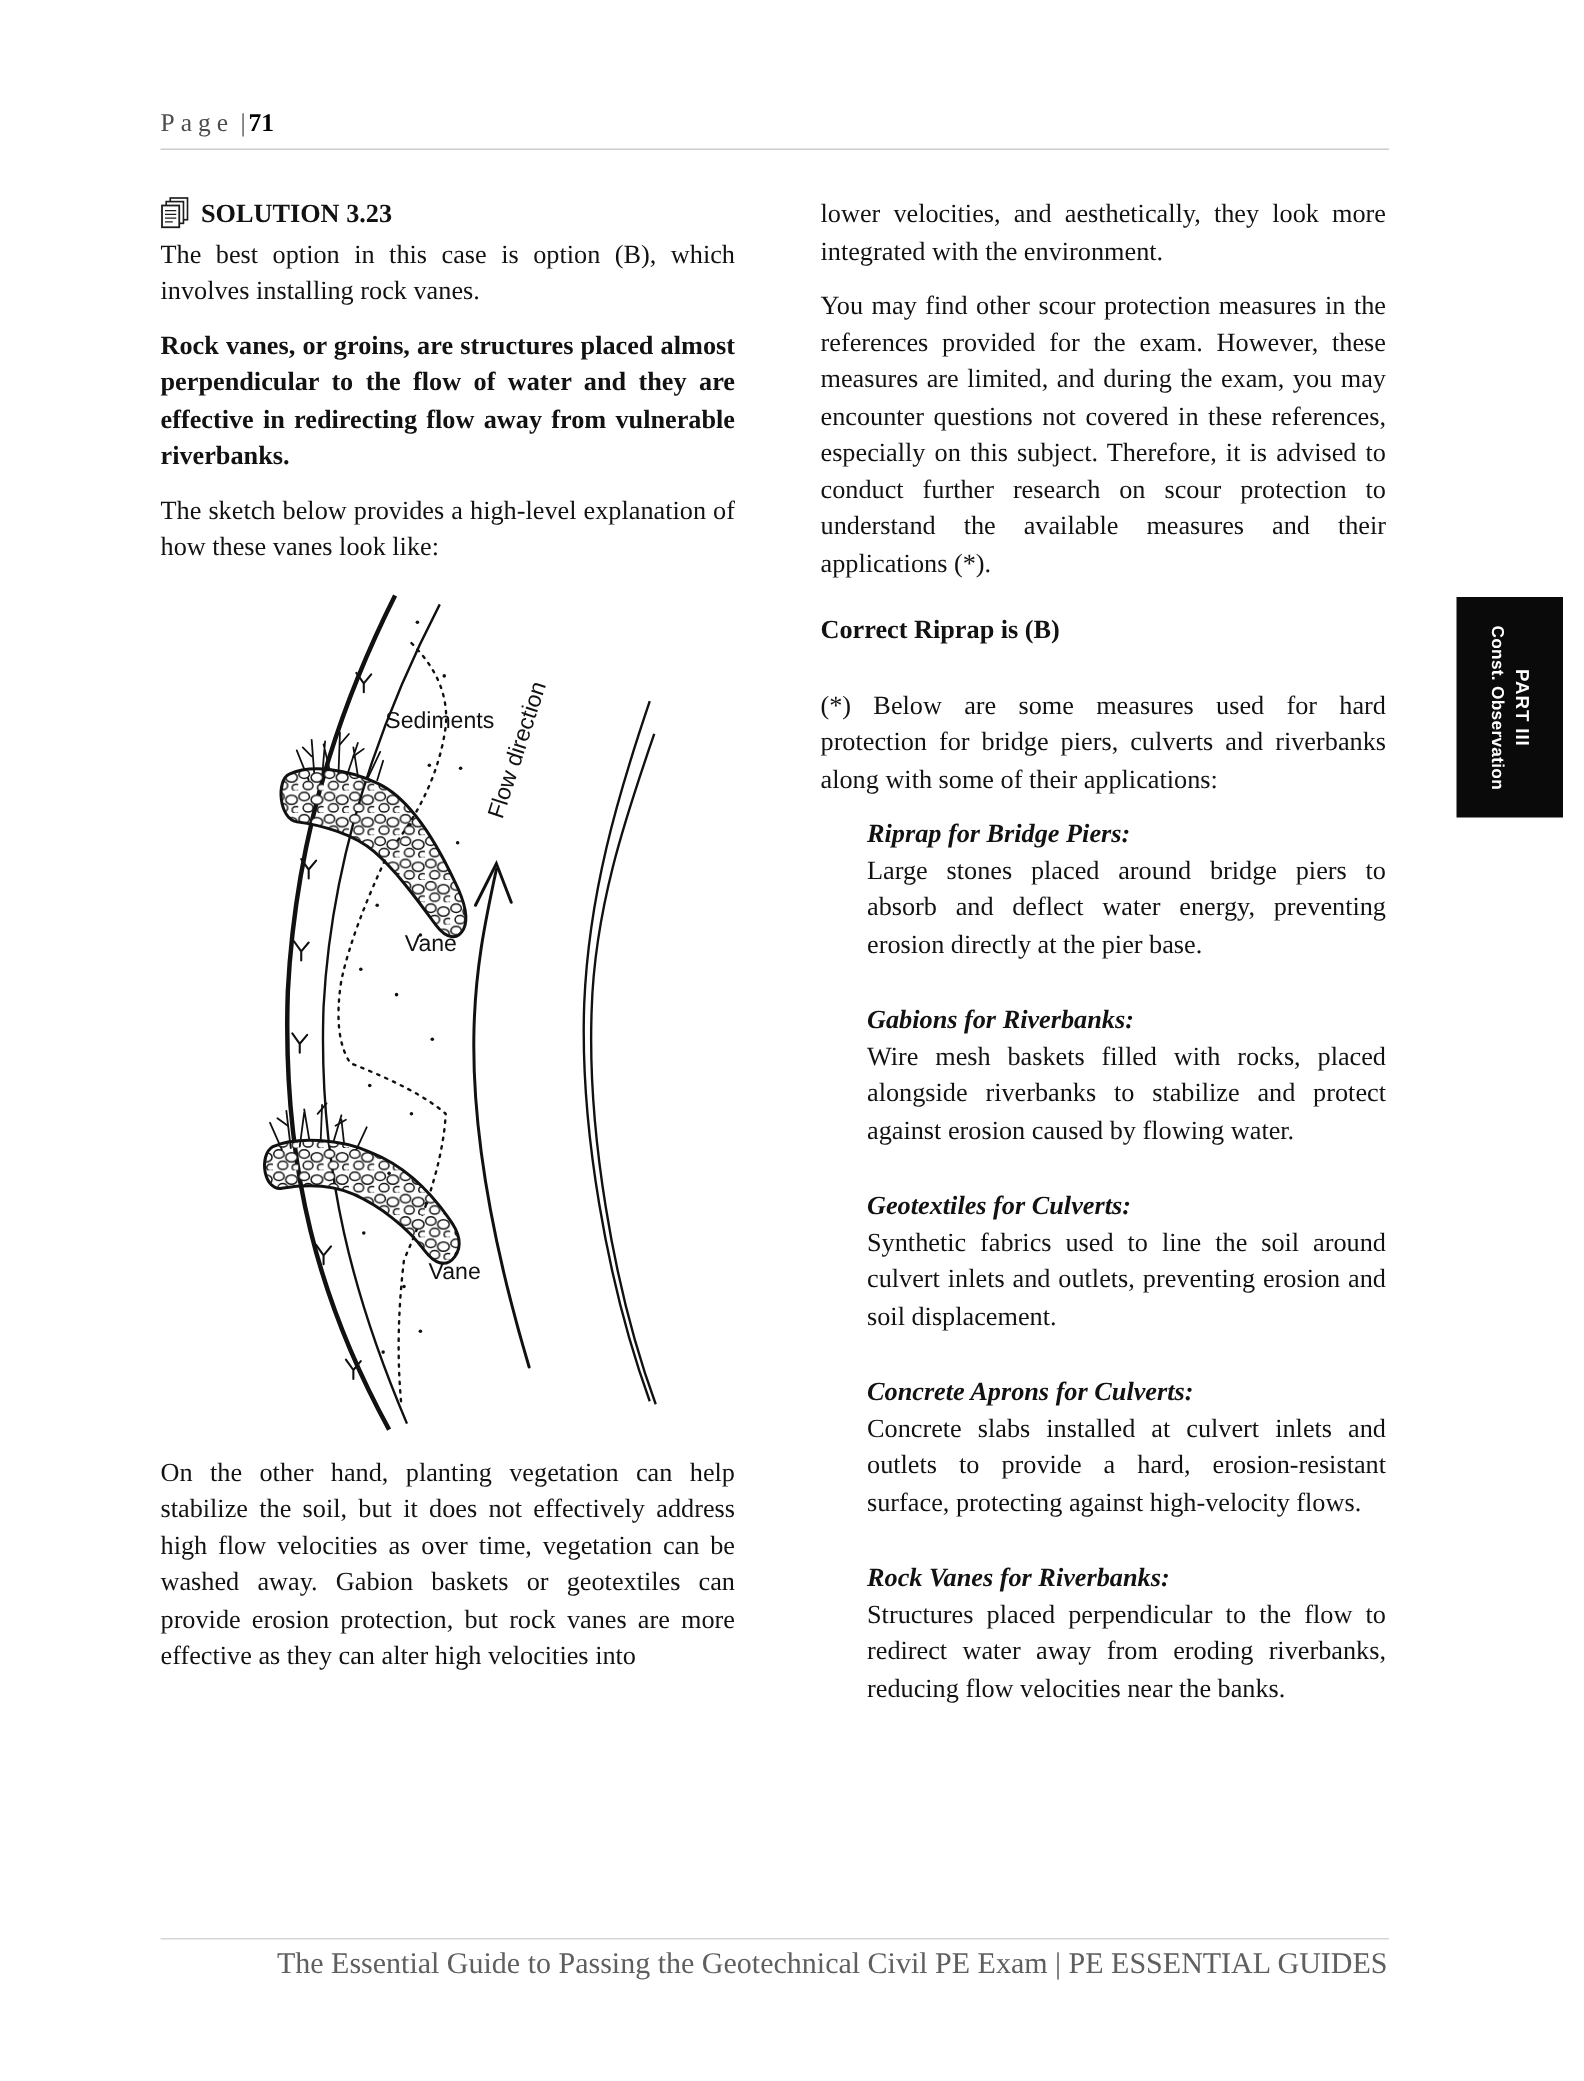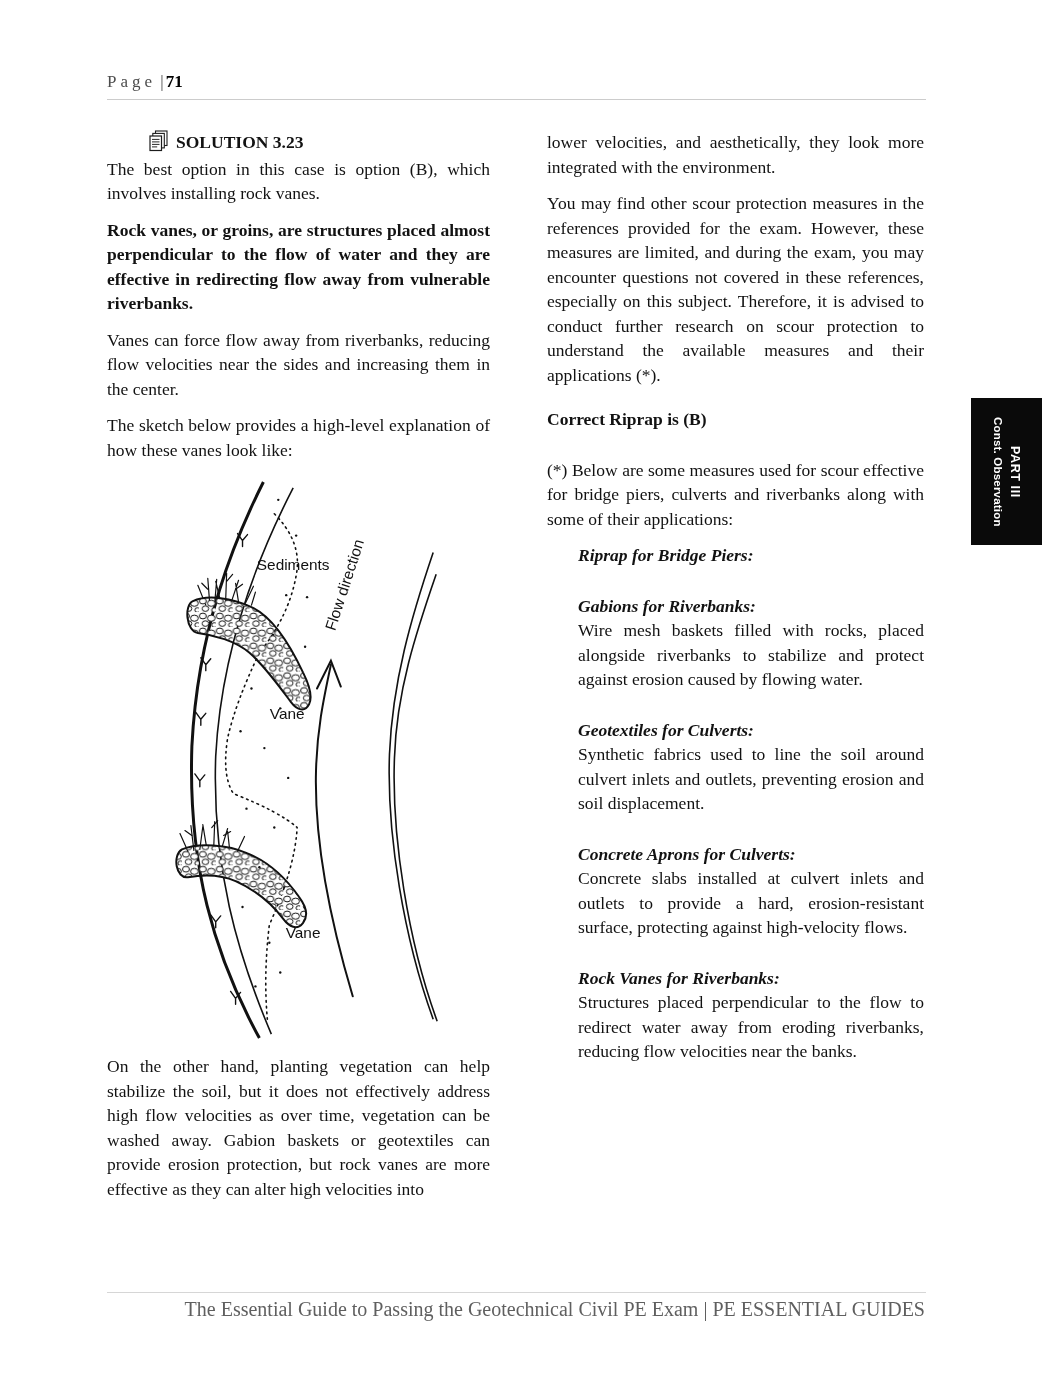--- a/index.html
+++ b/index.html
@@ -13,21 +13,21 @@
   }
   .hdr .pw{color:#4d4d4d;letter-spacing:4px;}
   .hdr .sep{color:#4d4d4d;font-weight:300;padding:0 2px 0 0;}
   .hdr .pn{color:#000;font-weight:bold;}
   .hdr-rule{position:absolute;top:99px;left:107px;width:819px;height:1px;background:#cccccc;}
   .col{position:absolute;top:130px;font-size:17.5px;line-height:24.5px;text-align:justify;}
   .col-left{left:107px;width:383px;}
   .col-right{left:547px;width:377px;}
   .col p{margin:0 0 12px 0;}
   .bold{font-weight:bold;}
-  .sol-title{display:flex;gap:7px;font-weight:bold;font-size:17.5px;margin-bottom:2px;margin-left:42px;}
+  .sol-title{display:flex;align-items:center;gap:7px;font-weight:bold;font-size:17.5px;margin-bottom:2px;}
   .sol-title svg{flex:0 0 auto;display:block;}
   .diagram{margin:16px 0 10px 40px;width:340px;height:566px;}
   .diagram svg{display:block;width:340px;height:566px;}
   .dlabel{font-family:"Liberation Sans", sans-serif;font-size:15.5px;fill:#111;}
   .correct{font-weight:bold;margin:20px 0 26px 0 !important;}
   .measures{margin-left:31px;margin-top:6px;}
   .measure{margin-top:0;}
   .measure + .measure{margin-top:26px;}
   .measure .m-title{font-weight:bold;font-style:italic;}
   .measure p{margin:0;}
@@ -63,21 +63,20 @@
         <rect x="6.5" y="1" width="11.5" height="14.5" fill="#fff" stroke="#1c1c1c" stroke-width="1.1"></rect>
         <rect x="3.8" y="3.4" width="11.5" height="14.5" fill="#fff" stroke="#1c1c1c" stroke-width="1.1"></rect>
         <rect x="1" y="6" width="11.5" height="14.5" fill="#fff" stroke="#1c1c1c" stroke-width="1.2"></rect>
         <path d="M3,9.4 h7.5 M3,11.9 h7.5 M3,14.4 h7.5 M3,16.9 h5.2" stroke="#1c1c1c" stroke-width="0.95" fill="none"></path>
       </svg>
     </span>
     <span>SOLUTION 3.23</span>
   </div>
   <p>The best option in this case is option (B), which involves installing rock vanes.</p>
   <p class="bold">Rock vanes, or groins, are structures placed almost perpendicular to the flow of water and they are effective in redirecting flow away from vulnerable riverbanks.</p>
-  <p>Vanes can force flow away from riverbanks, reducing flow velocities near the sides and increasing them in the center.</p>
   <p>The sketch below provides a high-level explanation of how these vanes look like:</p>
 
   <div class="diagram">
     <svg viewBox="0 0 340 570">
       <defs>
         <pattern id="cobble" width="17" height="15" patternUnits="userSpaceOnUse">
           <ellipse cx="4" cy="4" rx="3.5" ry="2.9" fill="#fff" stroke="#111" stroke-width="1"></ellipse>
           <ellipse cx="12.5" cy="6.2" rx="3.9" ry="3.1" fill="#fff" stroke="#111" stroke-width="1"></ellipse>
           <ellipse cx="6.6" cy="11.6" rx="3.3" ry="2.8" fill="#fff" stroke="#111" stroke-width="1"></ellipse>
           <ellipse cx="15.6" cy="13" rx="2.7" ry="2.3" fill="#fff" stroke="#111" stroke-width="1"></ellipse>
@@ -153,25 +152,26 @@
     </svg>
   </div>
 
   <p>On the other hand, planting vegetation can help stabilize the soil, but it does not effectively address high flow velocities as over time, vegetation can be washed away. Gabion baskets or geotextiles can provide erosion protection, but rock vanes are more effective as they can alter high velocities into</p>
 </div>
 
 <div class="col col-right">
   <p>lower velocities, and aesthetically, they look more integrated with the environment.</p>
   <p>You may find other scour protection measures in the references provided for the exam. However, these measures are limited, and during the exam, you may encounter questions not covered in these references, especially on this subject. Therefore, it is advised to conduct further research on scour protection to understand the available measures and their applications (*).</p>
   <p class="correct">Correct Riprap is (B)</p>
-  <p>(*) Below are some measures used for scour effective for bridge piers, culverts and riverbanks along with some of their applications:</p>
+  <p>(*) Below are some measures used for hard protection for bridge piers, culverts and riverbanks along with some of their applications:</p>
 
   <div class="measures">
     <div class="measure">
       <div class="m-title">Riprap for Bridge Piers:</div>
+      <p>Large stones placed around bridge piers to absorb and deflect water energy, preventing erosion directly at the pier base.</p>
     </div>
     <div class="measure">
       <div class="m-title">Gabions for Riverbanks:</div>
       <p>Wire mesh baskets filled with rocks, placed alongside riverbanks to stabilize and protect against erosion caused by flowing water.</p>
     </div>
     <div class="measure">
       <div class="m-title">Geotextiles for Culverts:</div>
       <p>Synthetic fabrics used to line the soil around culvert inlets and outlets, preventing erosion and soil displacement.</p>
     </div>
     <div class="measure">

